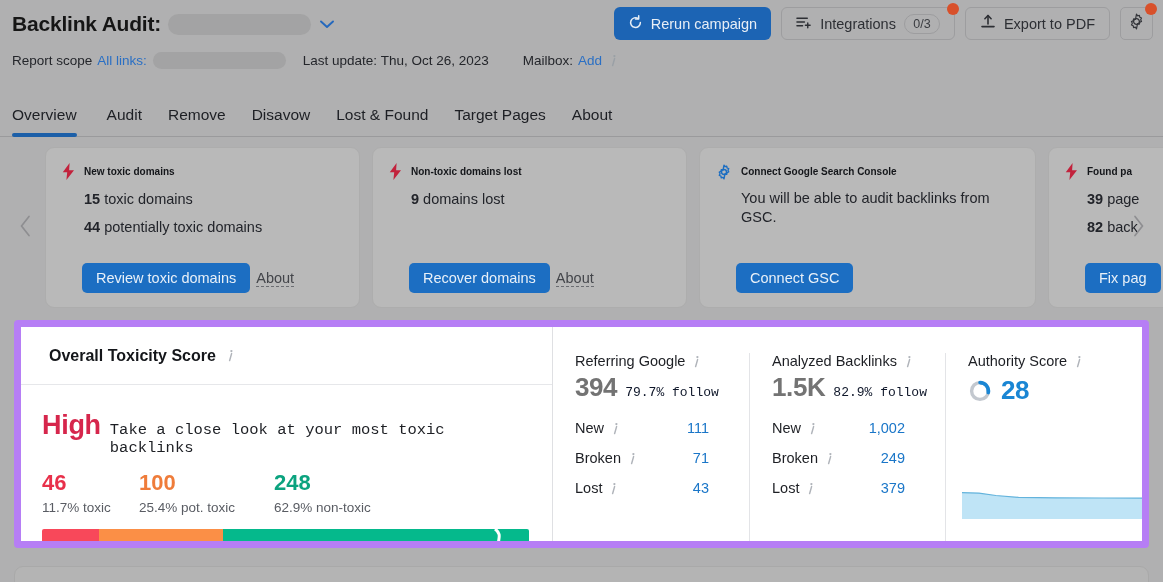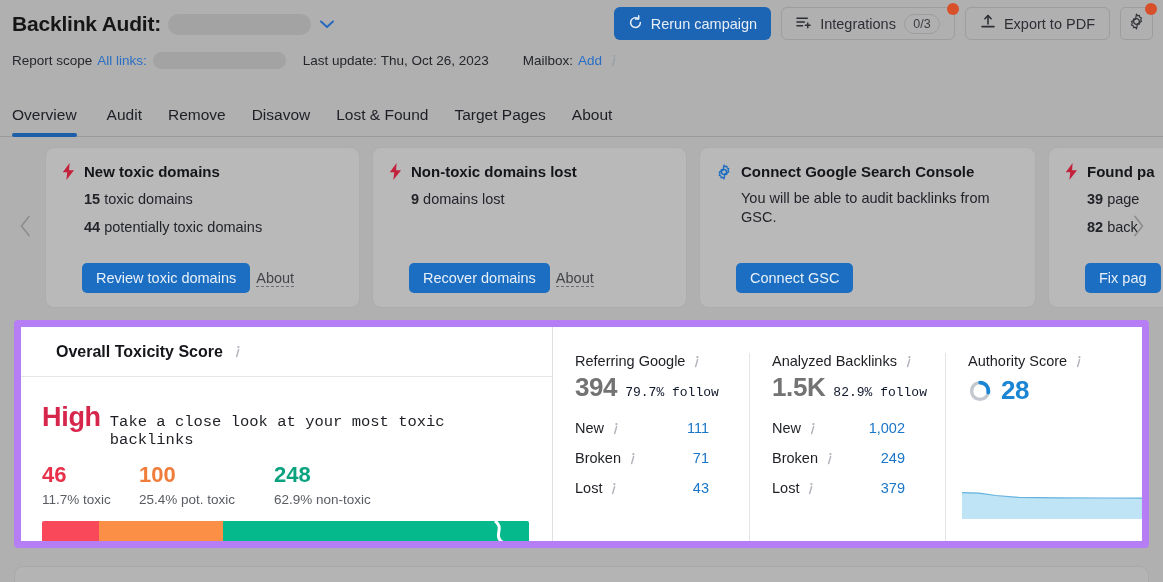--- a/index.html
+++ b/index.html
@@ -67,42 +67,42 @@
   .cards { position: absolute; left: 45px; right: 0; top: 7px; display: flex; gap: 12px; }
   .card { background: #b9b9b9; border: 1px solid #adadad; border-radius: 9px; padding: 15px 18px 14px 16px;
           height: 161px; flex: 0 0 auto; position: relative; }
   .card.w1 { width: 315px; }
   .card.w2 { width: 315px; }
   .card.w3 { width: 337px; }
   .card.w4 { width: 315px; }
   .card-head { display: flex; align-items: flex-start; gap: 9px; }
   .bolt { width: 13px; height: 17px; flex: 0 0 auto; }
   .gear16 { width: 16px; height: 16px; flex: 0 0 auto; margin-top: 1px; }
-  .card-title { font-size: 15px; font-weight: bold; color: #14161a; line-height: 17px; white-space: nowrap; }
+  .card-title { font-size: 10px; font-weight: bold; color: #14161a; line-height: 17px; white-space: nowrap; }
   .card-line { font-size: 14.5px; color: #22242a; margin-top: 10px; margin-left: 22px; line-height: 18px;
                white-space: nowrap; }
   .card-line b { font-weight: bold; }
   .card-desc { font-size: 14.5px; color: #22242a; margin-top: 9px; margin-left: 25px; line-height: 19px;
                max-width: 250px; }
   .card-actions { position: absolute; left: 36px; bottom: 14px; display: flex; align-items: center; gap: 6px; }
   .card-btn { background: #1c6ec2; color: #e8f0f8; font-size: 14.5px; border-radius: 5px; height: 30px;
               padding: 0 14px; display: inline-flex; align-items: center; cursor: pointer; white-space: nowrap; }
   .about-lnk { font-size: 14.5px; color: #43454a; border-bottom: 1px dashed #6b6d72; cursor: pointer;
                line-height: 16px; }
 
   
   .bottom-card { position: absolute; left: 14px; right: 14px; top: 566px; height: 30px; background: #b4b4b4;
                  border: 1px solid #a9a9a9; border-radius: 9px 9px 0 0; }
 
   
   .highlight { position: absolute; left: 14px; top: 320px; width: 1135px; height: 228px;
                border: 7px solid #b67ef5; border-radius: 4px; background: #ffffff; overflow: hidden;
                display: flex; }
   .hl-left { width: 532px; flex: 0 0 auto; position: relative; border-right: 1px solid #dfe0e3; }
-  .hl-title { display: flex; align-items: center; height: 50px; padding-left: 35px;
+  .hl-title { display: flex; align-items: center; height: 58px; padding-left: 28px;
               border-bottom: 1px solid #e6e7ea; }
   .hl-title h2 { font-size: 16px; font-weight: bold; color: #14161a; }
   .tox-body { padding: 26px 21px 0 21px; }
   .tox-head { display: flex; align-items: baseline; gap: 9px; }
   .tox-level { font-size: 27px; font-weight: bold; color: #d6264c; letter-spacing: -.3px; line-height: 28px; }
   .tox-hint { font-size: 15.5px; color: #1d1f24; font-family: Liberation Mono, monospace; }
   .tox-nums { display: flex; margin-top: 14px; }
   .tox-col { flex: 0 0 auto; }
   .tox-col.c1 { width: 97px; }
   .tox-col.c2 { width: 135px; }

